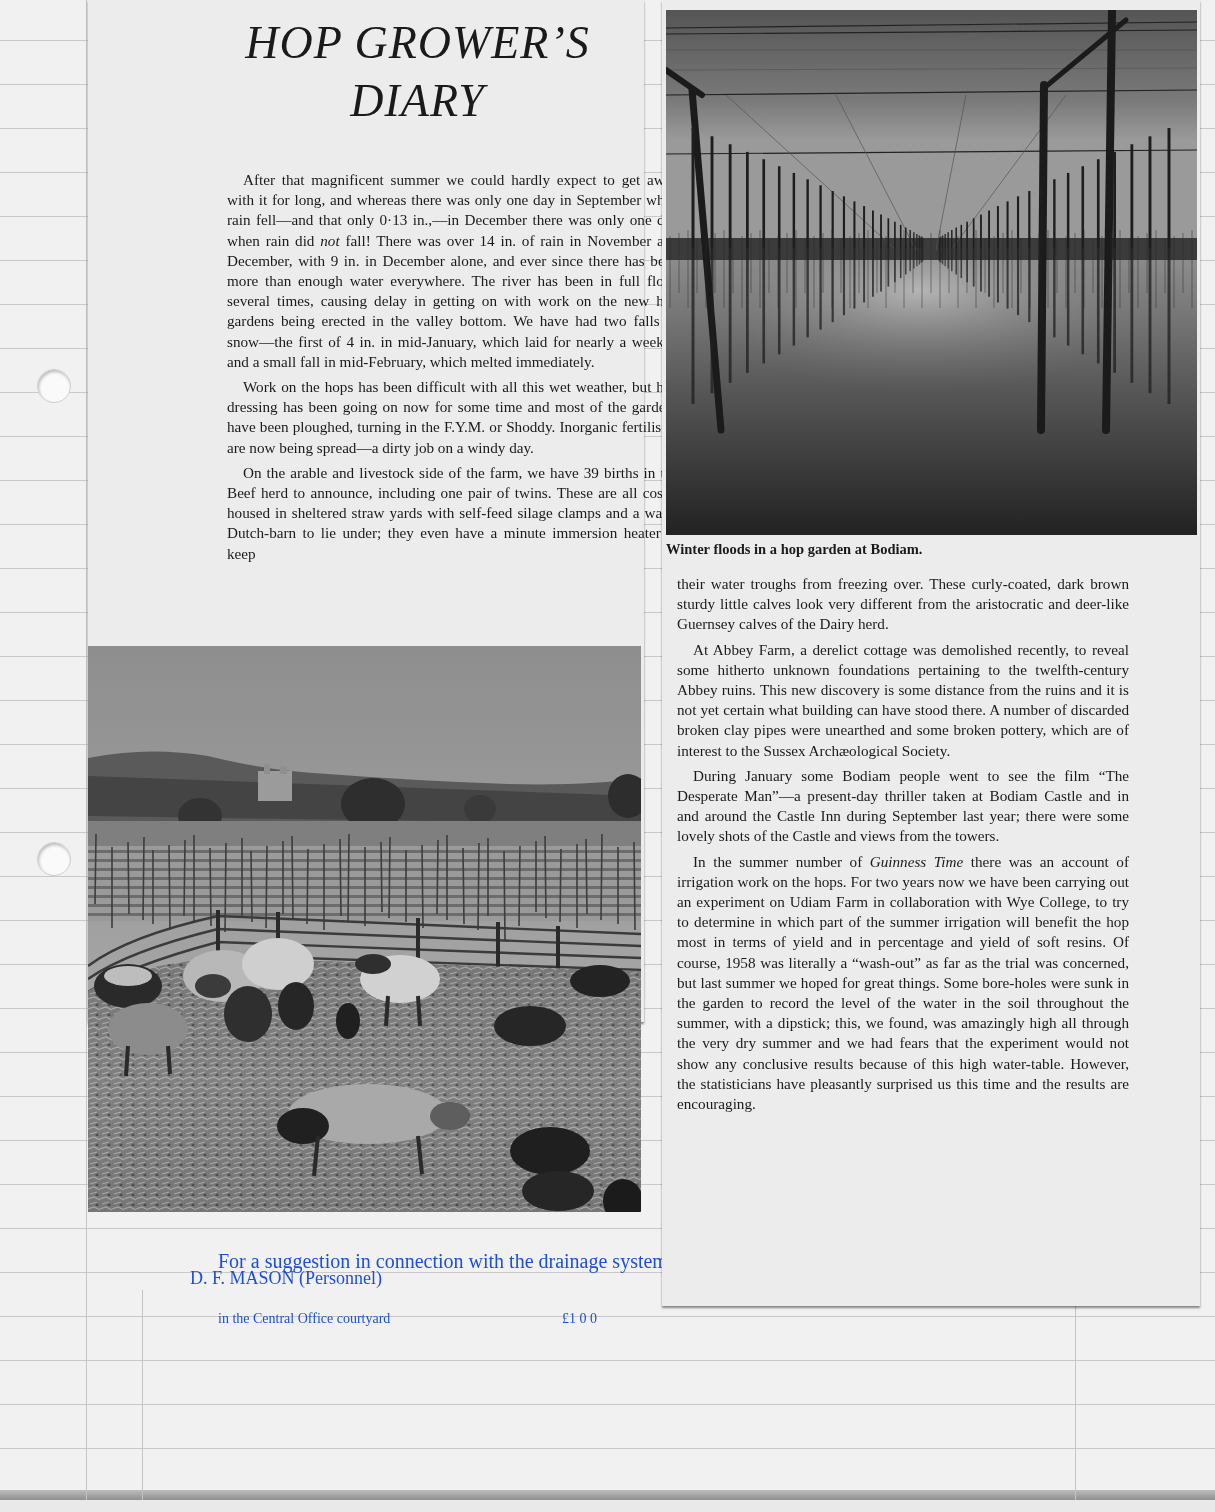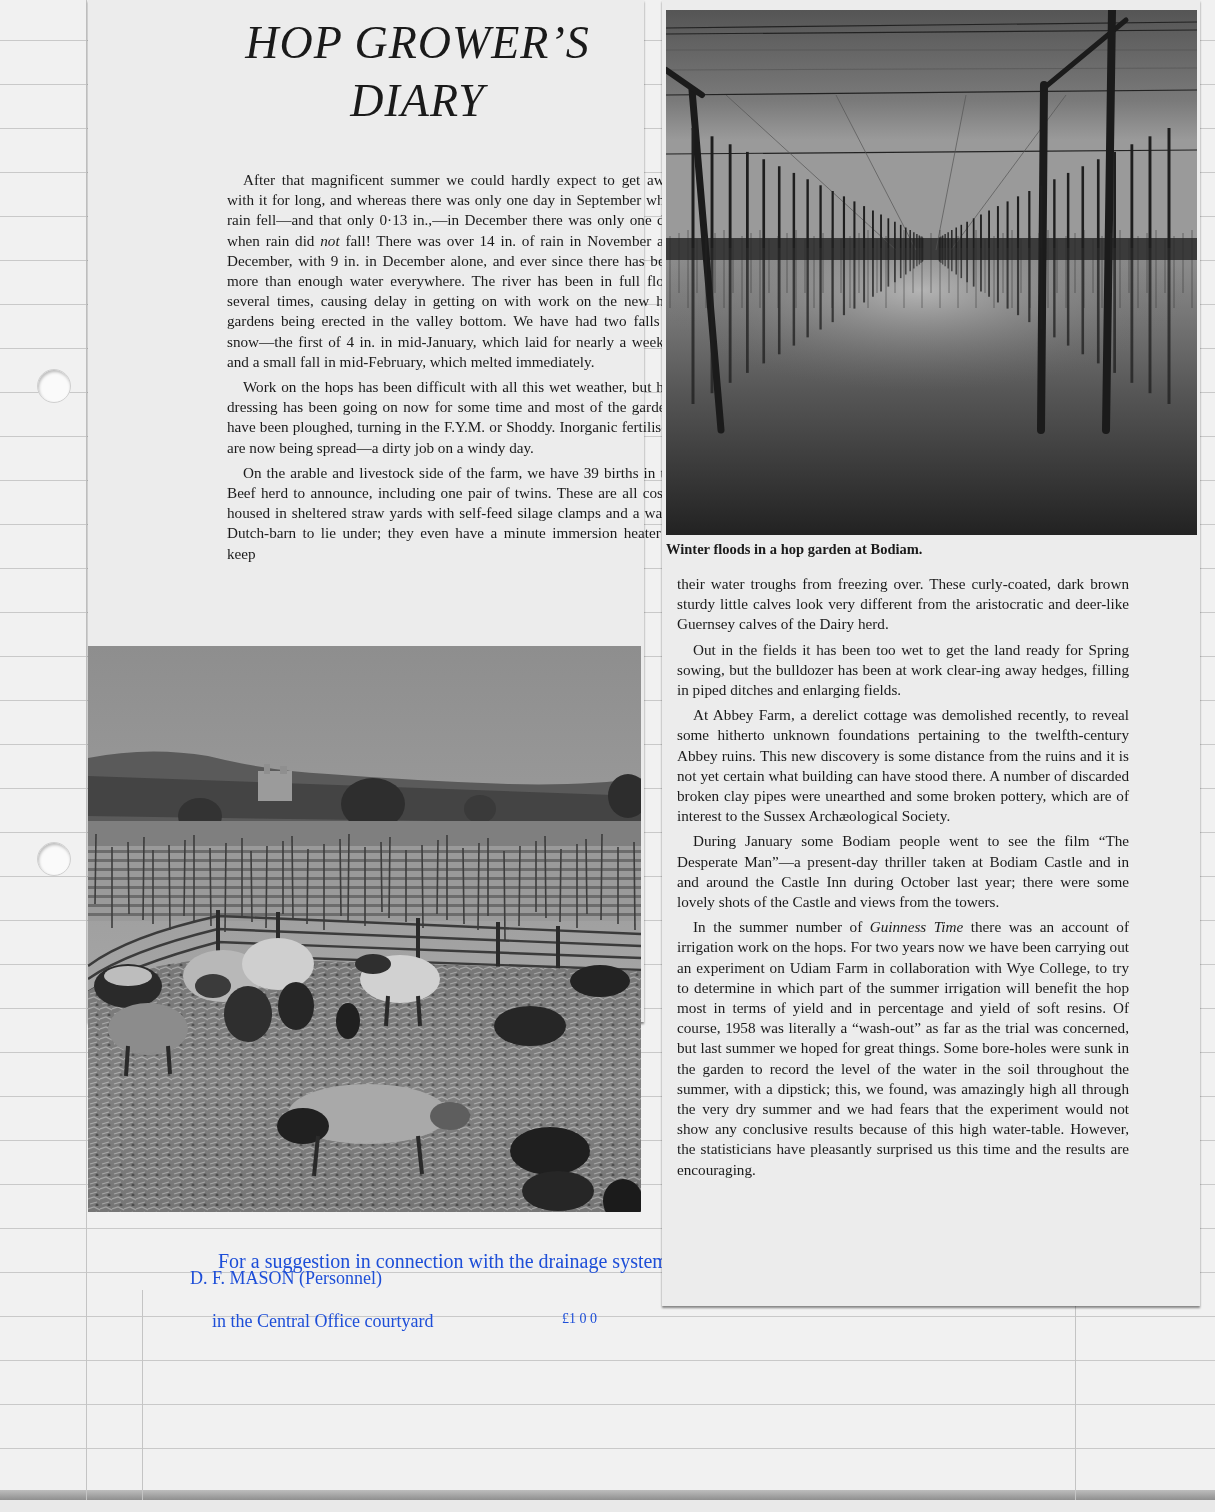--- a/index.html
+++ b/index.html
@@ -59,21 +59,21 @@
 
 <div class="paper"></div>
 <div class="margin-line" style="left:86px;height:1500px;"></div>
 <div class="margin-line" style="left:142px;top:1290px;height:210px;"></div>
 <div class="margin-line" style="left:1075px;top:1290px;height:210px;"></div>
 <div class="hole" style="left:37px;top:369px;"></div>
 <div class="hole" style="left:37px;top:842px;"></div>
 
 <div class="bleed" style="left:190px;top:1268px;font-size:18px;">D. F. MASON (Personnel)</div>
 <div class="bleed" style="left:218px;top:1250px;font-size:20px;font-family:Liberation Serif, serif;">For a suggestion in connection with the drainage system</div>
-<div class="bleed" style="left:212px;top:1311px;font-size:18px;">in the Central Office courtyard</div>
+<div class="bleed" style="left:218px;top:1311px;font-size:14px;">in the Central Office courtyard</div>
 <div class="bleed" style="left:562px;top:1311px;font-size:14px;">£1  0  0</div>
 
 <div class="clip" style="left:88px;top:0;width:556px;height:1022px;">
   <h1 class="title" style="top:14px;left:102px;">
     <span>HOP GROWER’S</span><br>
     <span>DIARY</span>
   </h1>
 
   <div class="col-text" style="position:absolute;left:100px;top:170px;width:452px;margin-left:39px;">
     <p><span>After that magnificent summer we could hardly expect to get away with it for long, and whereas there was only one day in September when rain fell—and that only 0·13 in.,—in December there was only one day when rain did </span><i>not</i><span> fall! There was over 14 in. of rain in November and December, with 9 in. in December alone, and ever since there has been more than enough water everywhere.  The river has been in full flood several times, causing delay in getting on with work on the new hop gardens being erected in the valley bottom.  We have had two falls of snow—the first of 4 in. in mid-January, which laid for nearly a week—and a small fall in mid-February, which melted immediately.</span></p>
@@ -423,18 +423,17 @@
           <line x1="517" y1="223" x2="517" y2="283" stroke="#2a2a2a" stroke-width="0.8" opacity="0.6"></line>
           <line x1="526" y1="220" x2="526" y2="298" stroke="#2a2a2a" stroke-width="0.8" opacity="0.6"></line>
         </g>
     </svg>
   </div>
 
   <div class="caption" style="left:4px;top:541px;width:531px;font-size:14.5px;">Winter floods in a hop garden at Bodiam.</div>
 
   <div class="col-text" style="position:absolute;left:15px;top:562px;width:452px;margin-top:12px;">
     <p class="noindent">their water troughs from freezing over.  These curly-coated, dark brown sturdy little calves look very different from the aristocratic and deer-like Guernsey calves of the Dairy herd.</p>
-    <p>Out in the fields it has been too wet to get the land ready for Spring sowing, but the bulldozer has been at work clear-ing away hedges, filling in piped ditches and enlarging fields.</p>
     <p>At Abbey Farm, a derelict cottage was demolished recently, to reveal some hitherto unknown foundations pertaining to the twelfth-century Abbey ruins.  This new discovery is some distance from the ruins and it is not yet certain what building can have stood there.  A number of discarded broken clay pipes were unearthed and some broken pottery, which are of interest to the Sussex Archæological Society.</p>
-    <p>During January some Bodiam people went to see the film “The Desperate Man”—a present-day thriller taken at Bodiam Castle and in and around the Castle Inn during October last year; there were some lovely shots of the Castle and views from the towers.</p>
+    <p>During January some Bodiam people went to see the film “The Desperate Man”—a present-day thriller taken at Bodiam Castle and in and around the Castle Inn during September last year; there were some lovely shots of the Castle and views from the towers.</p>
     <p><span>In the summer number of </span><i>Guinness Time</i><span> there was an account of irrigation work on the hops.  For two years now we have been carrying out an experiment on Udiam Farm in collaboration with Wye College, to try to determine in which part of the summer irrigation will benefit the hop most in terms of yield and in percentage and yield of soft resins. Of course, 1958 was literally a “wash-out” as far as the trial was concerned, but last summer we hoped for great things. Some bore-holes were sunk in the garden to record the level of the water in the soil throughout the summer, with a dipstick; this, we found, was amazingly high all through the very dry summer and we had fears that the experiment would not show any conclusive results because of this high water-table.  However, the statisticians have pleasantly surprised us this time and the results are encouraging.</span></p>
   </div>
 </div>
 
 </body></html>

